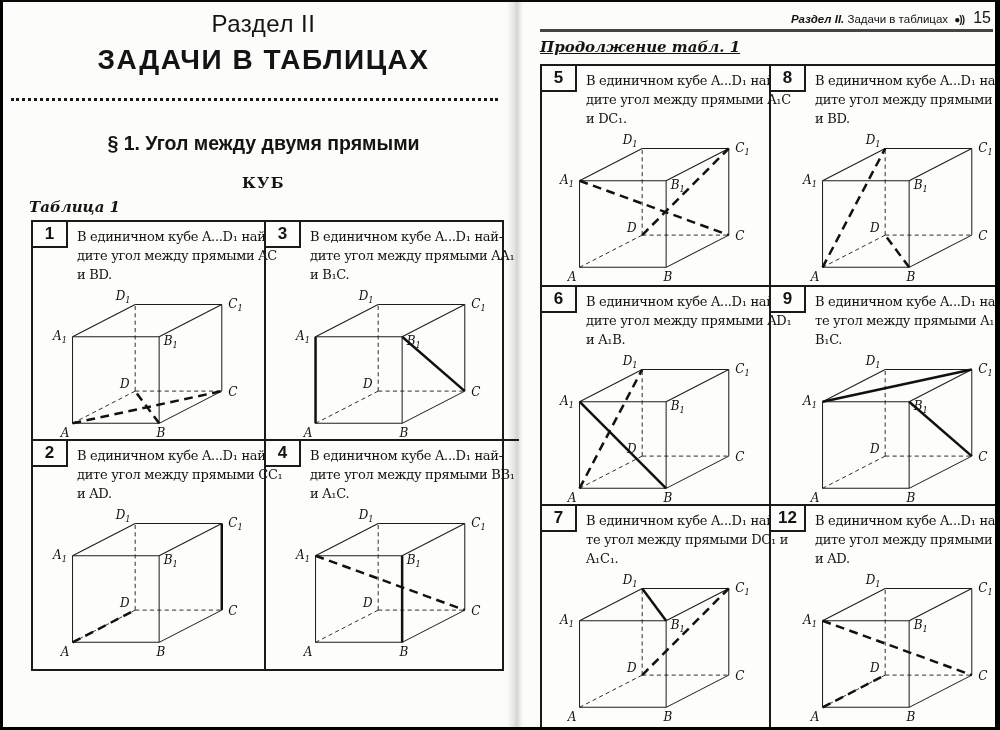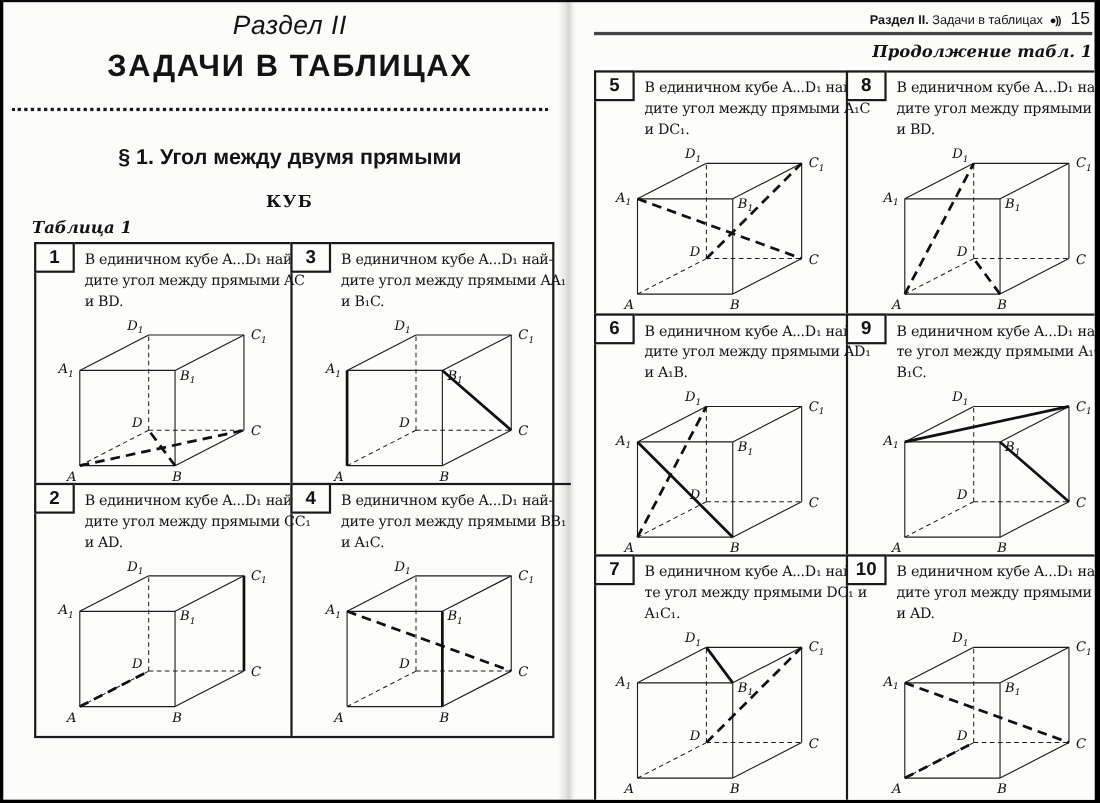--- a/index.html
+++ b/index.html
@@ -9,35 +9,35 @@
     font-family:"DejaVu Serif", serif;
     border-left:3px solid #000; border-right:5px solid #000;
     border-top:2px solid #0a0a0a; border-bottom:3px solid #000;
   }
   .gutter {
     position:absolute; top:0; bottom:0; left:504px; width:17px;
     background:linear-gradient(to right, rgba(0,0,0,0), rgba(0,0,0,0.10) 45%, rgba(0,0,0,0.16) 58%, rgba(0,0,0,0.03) 85%, rgba(0,0,0,0));
   }
   
   .lp-center { position:absolute; left:26px; width:469px; text-align:center; }
-  .section-label { top:8px; font-family:"Liberation Sans",sans-serif; font-style:italic; font-size:24px; letter-spacing:0.5px; }
+  .section-label { top:8px; font-family:"Liberation Sans",sans-serif; font-size:24px; letter-spacing:0.5px; }
   .main-title { top:42px; font-family:"Liberation Sans",sans-serif; font-weight:bold; font-size:28px; letter-spacing:1.5px; }
   .dotted-rule { position:absolute; left:8px; top:96px; width:487px; height:0; border-top:3px dotted #1b1b1b; }
   .subsection-title { top:130px; font-family:"Liberation Sans",sans-serif; font-weight:bold; font-size:19.5px; }
   .figure-group { top:172px; font-weight:bold; font-size:15px; letter-spacing:1.5px; }
   .table-caption-left { position:absolute; left:26px; width:469px; top:196px; text-align:left; font-weight:bold; font-style:italic; font-size:15px; }
   
   .running-header { position:absolute; left:523px; width:465px; top:7px; text-align:right;
     font-family:"Liberation Sans",sans-serif; font-size:11.5px; white-space:nowrap; }
-  .rh-section { font-weight:bold; }
+  .rh-section { font-weight:bold; font-style:italic; }
   .rh-marker { font-weight:bold; font-size:10px; letter-spacing:-1px; margin-left:3px; }
   .rh-page { font-size:16px; margin-left:6px; }
   .header-rule { position:absolute; left:537px; top:27px; width:453px; height:3px; background:#454545; }
-  .continuation-caption { position:absolute; left:537px; width:453px; top:36px; text-align:right;
-    font-weight:bold; font-style:italic; font-size:15px; }
+  .continuation-caption { position:absolute; left:537px; width:453px; top:36px; 
+    font-weight:bold; font-style:italic; font-size:15px;text-decoration:underline; }
   
   .ptable { position:absolute; border:2px solid #1a1a1a; display:grid; background:#fdfdfb; }
   .tbl-left  { left:28px;  top:218px; width:469px; height:447px;
                grid-template-columns:231px 1fr; grid-template-rows:217px 1fr; }
   .tbl-right { left:537px; top:62px;  width:455px; height:665px;
                grid-template-columns:227px 1fr; grid-template-rows:219px 219px 1fr; }
   .cell { position:relative; box-sizing:border-box; }
   .cell.bl { border-left:2px solid #1a1a1a; }
   .cell.bt { border-top:2px solid #1a1a1a; }
   .numbox {
@@ -387,21 +387,21 @@
             <text x="84" y="110" text-anchor="end" fill="#111" font-size="13" font-style="italic" font-family="&quot;DejaVu Serif&quot;, serif"><tspan>D</tspan></text>
             <text x="16" y="57" text-anchor="end" fill="#111" font-size="13" font-style="italic" font-family="&quot;DejaVu Serif&quot;, serif"><tspan>A</tspan><tspan dy="3.5" font-size="9">1</tspan></text>
             <text x="121" y="63" text-anchor="start" fill="#111" font-size="13" font-style="italic" font-family="&quot;DejaVu Serif&quot;, serif"><tspan>B</tspan><tspan dy="3.5" font-size="9">1</tspan></text>
             <text x="191" y="23" text-anchor="start" fill="#111" font-size="13" font-style="italic" font-family="&quot;DejaVu Serif&quot;, serif"><tspan>C</tspan><tspan dy="3.5" font-size="9">1</tspan></text>
             <text x="85" y="14" text-anchor="end" fill="#111" font-size="13" font-style="italic" font-family="&quot;DejaVu Serif&quot;, serif"><tspan>D</tspan><tspan dy="3.5" font-size="9">1</tspan></text>
           </svg>
       </div>
     </div>
 
     <div class="cell bl bt">
-      <div class="numbox">10</div>
+      <div class="numbox">12</div>
       <div class="ptext">
         <span class="pl">В единичном кубе A...D₁ най-</span>
         <span class="pl">дите угол между прямыми A₁C</span>
         <span class="pl">и AD.</span>
       </div>
       <div class="cubewrap">
         <svg class="cube-svg" viewBox="0 0 210 165">
             <line x1="22" y1="148" x2="116" y2="148" stroke="#1c1c1c" stroke-width="1.1"></line>
             <line x1="116" y1="148" x2="184" y2="113" stroke="#1c1c1c" stroke-width="1.1"></line>
             <line x1="22" y1="148" x2="22" y2="54" stroke="#1c1c1c" stroke-width="1.1"></line>

